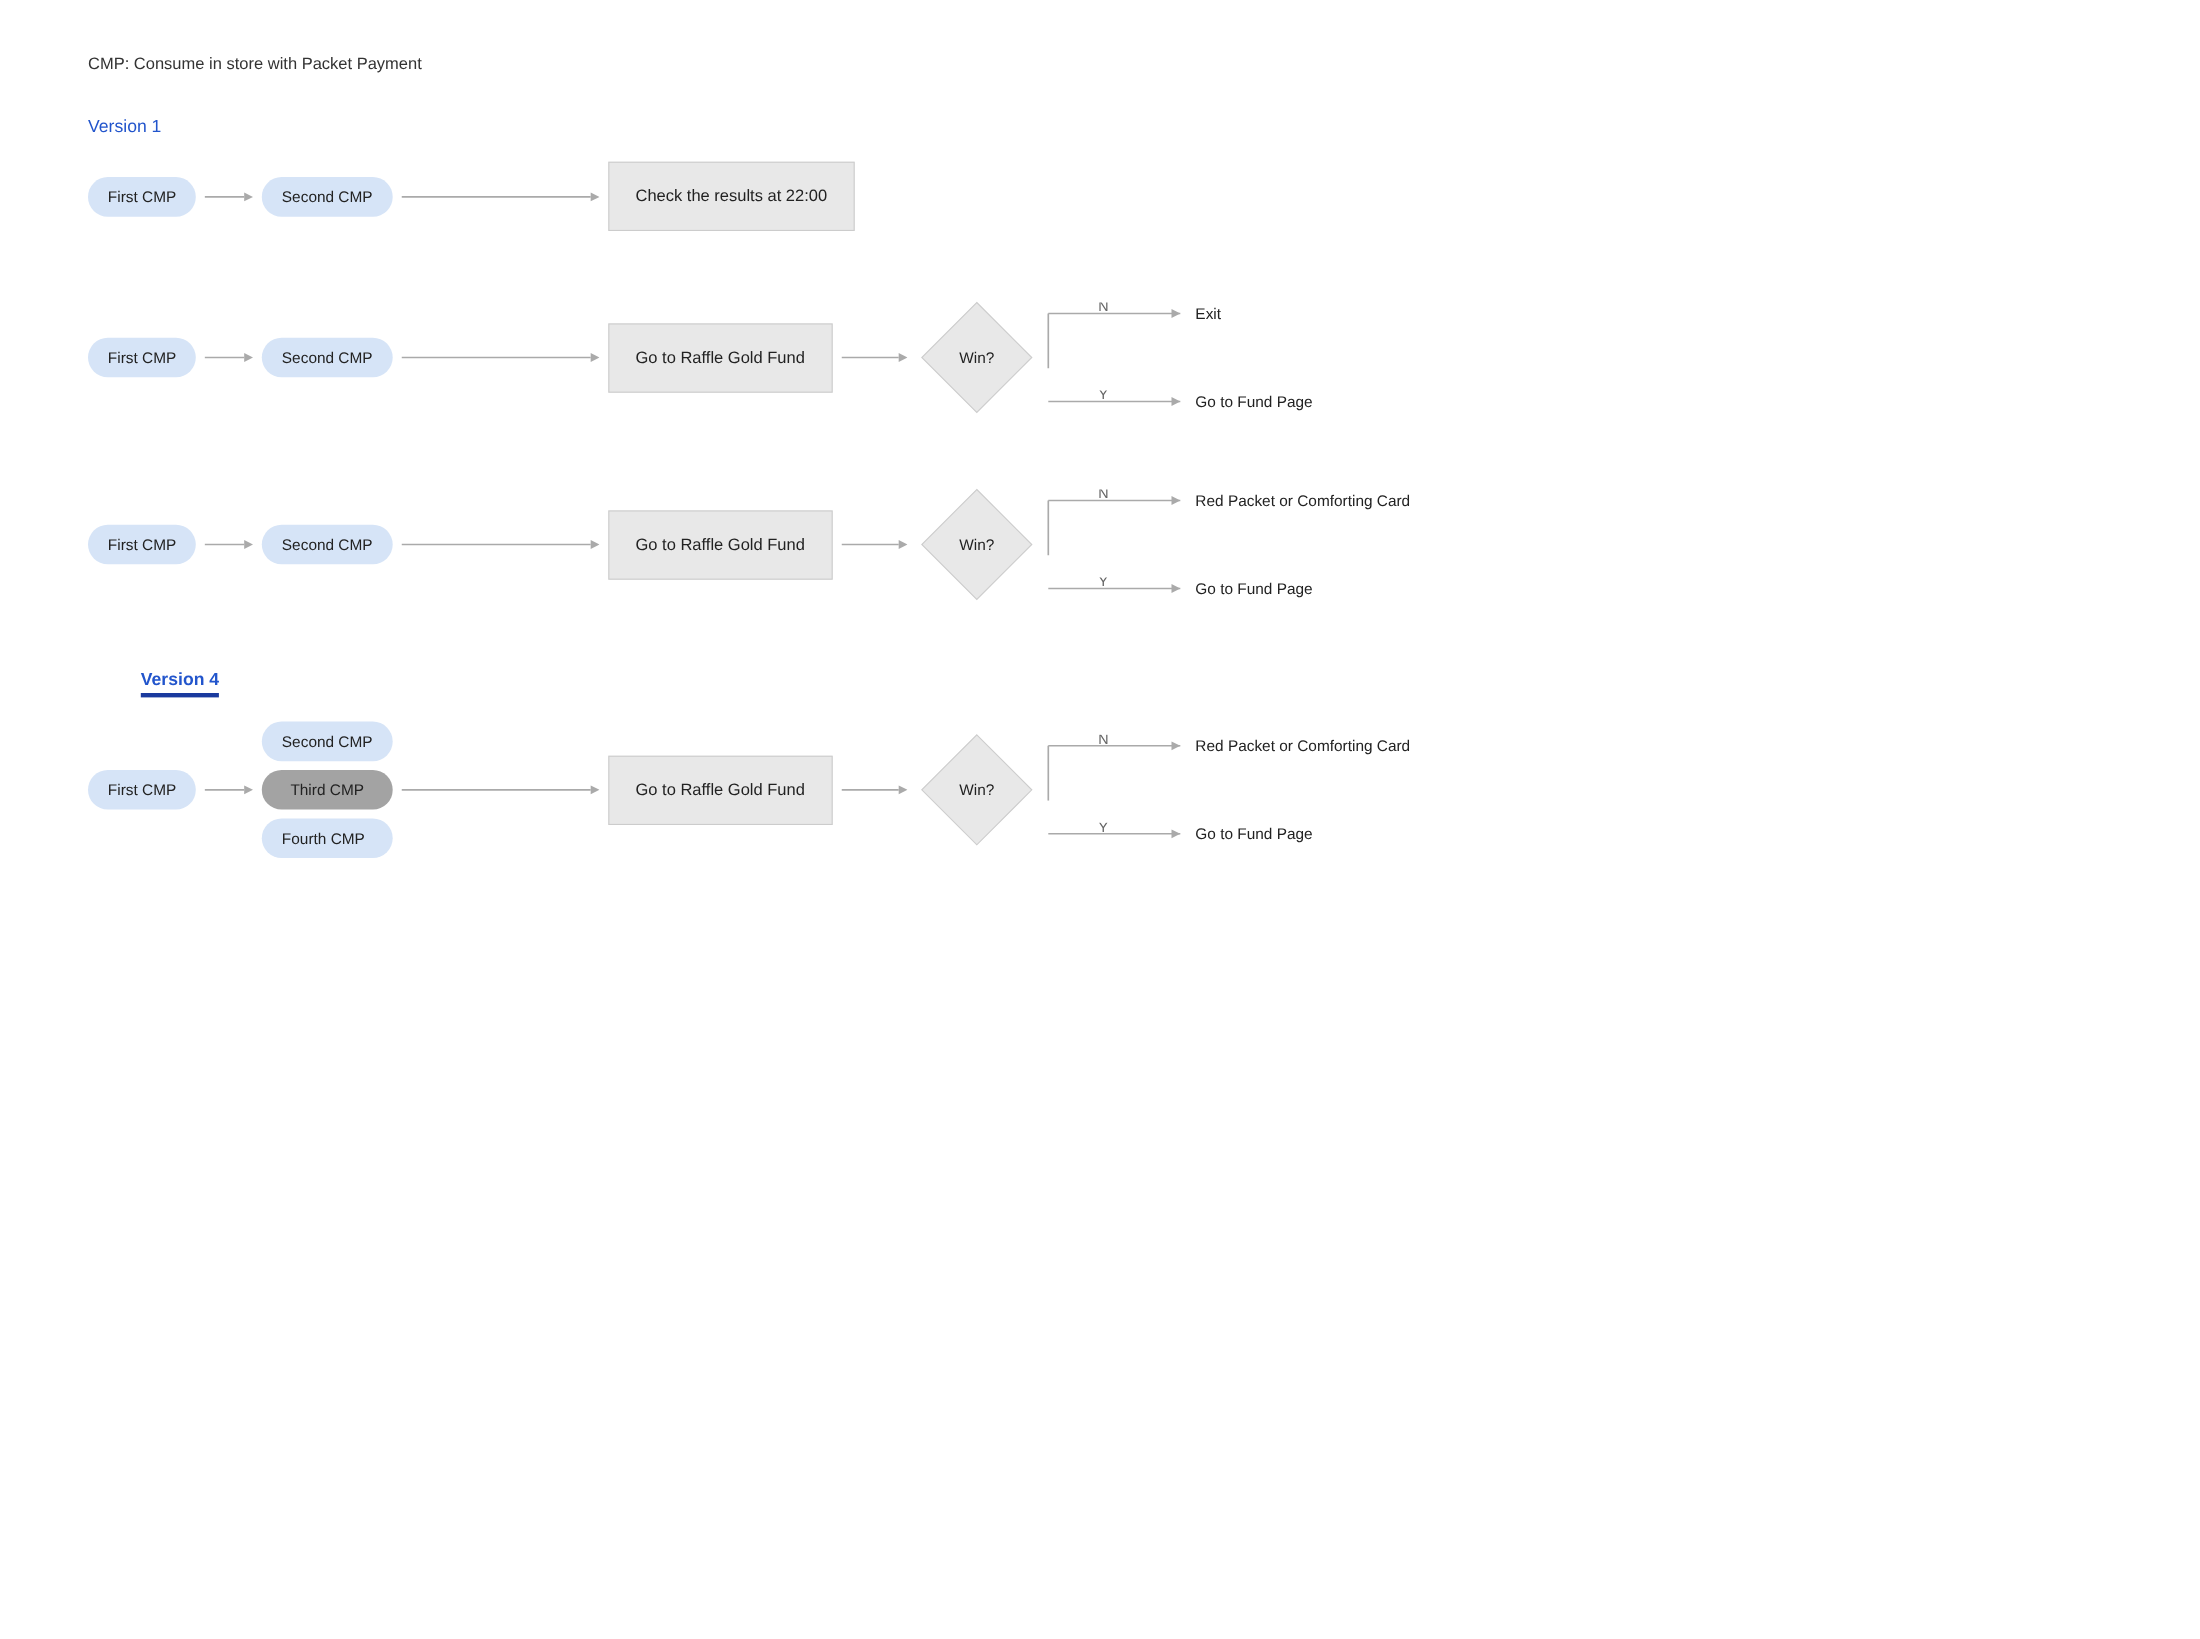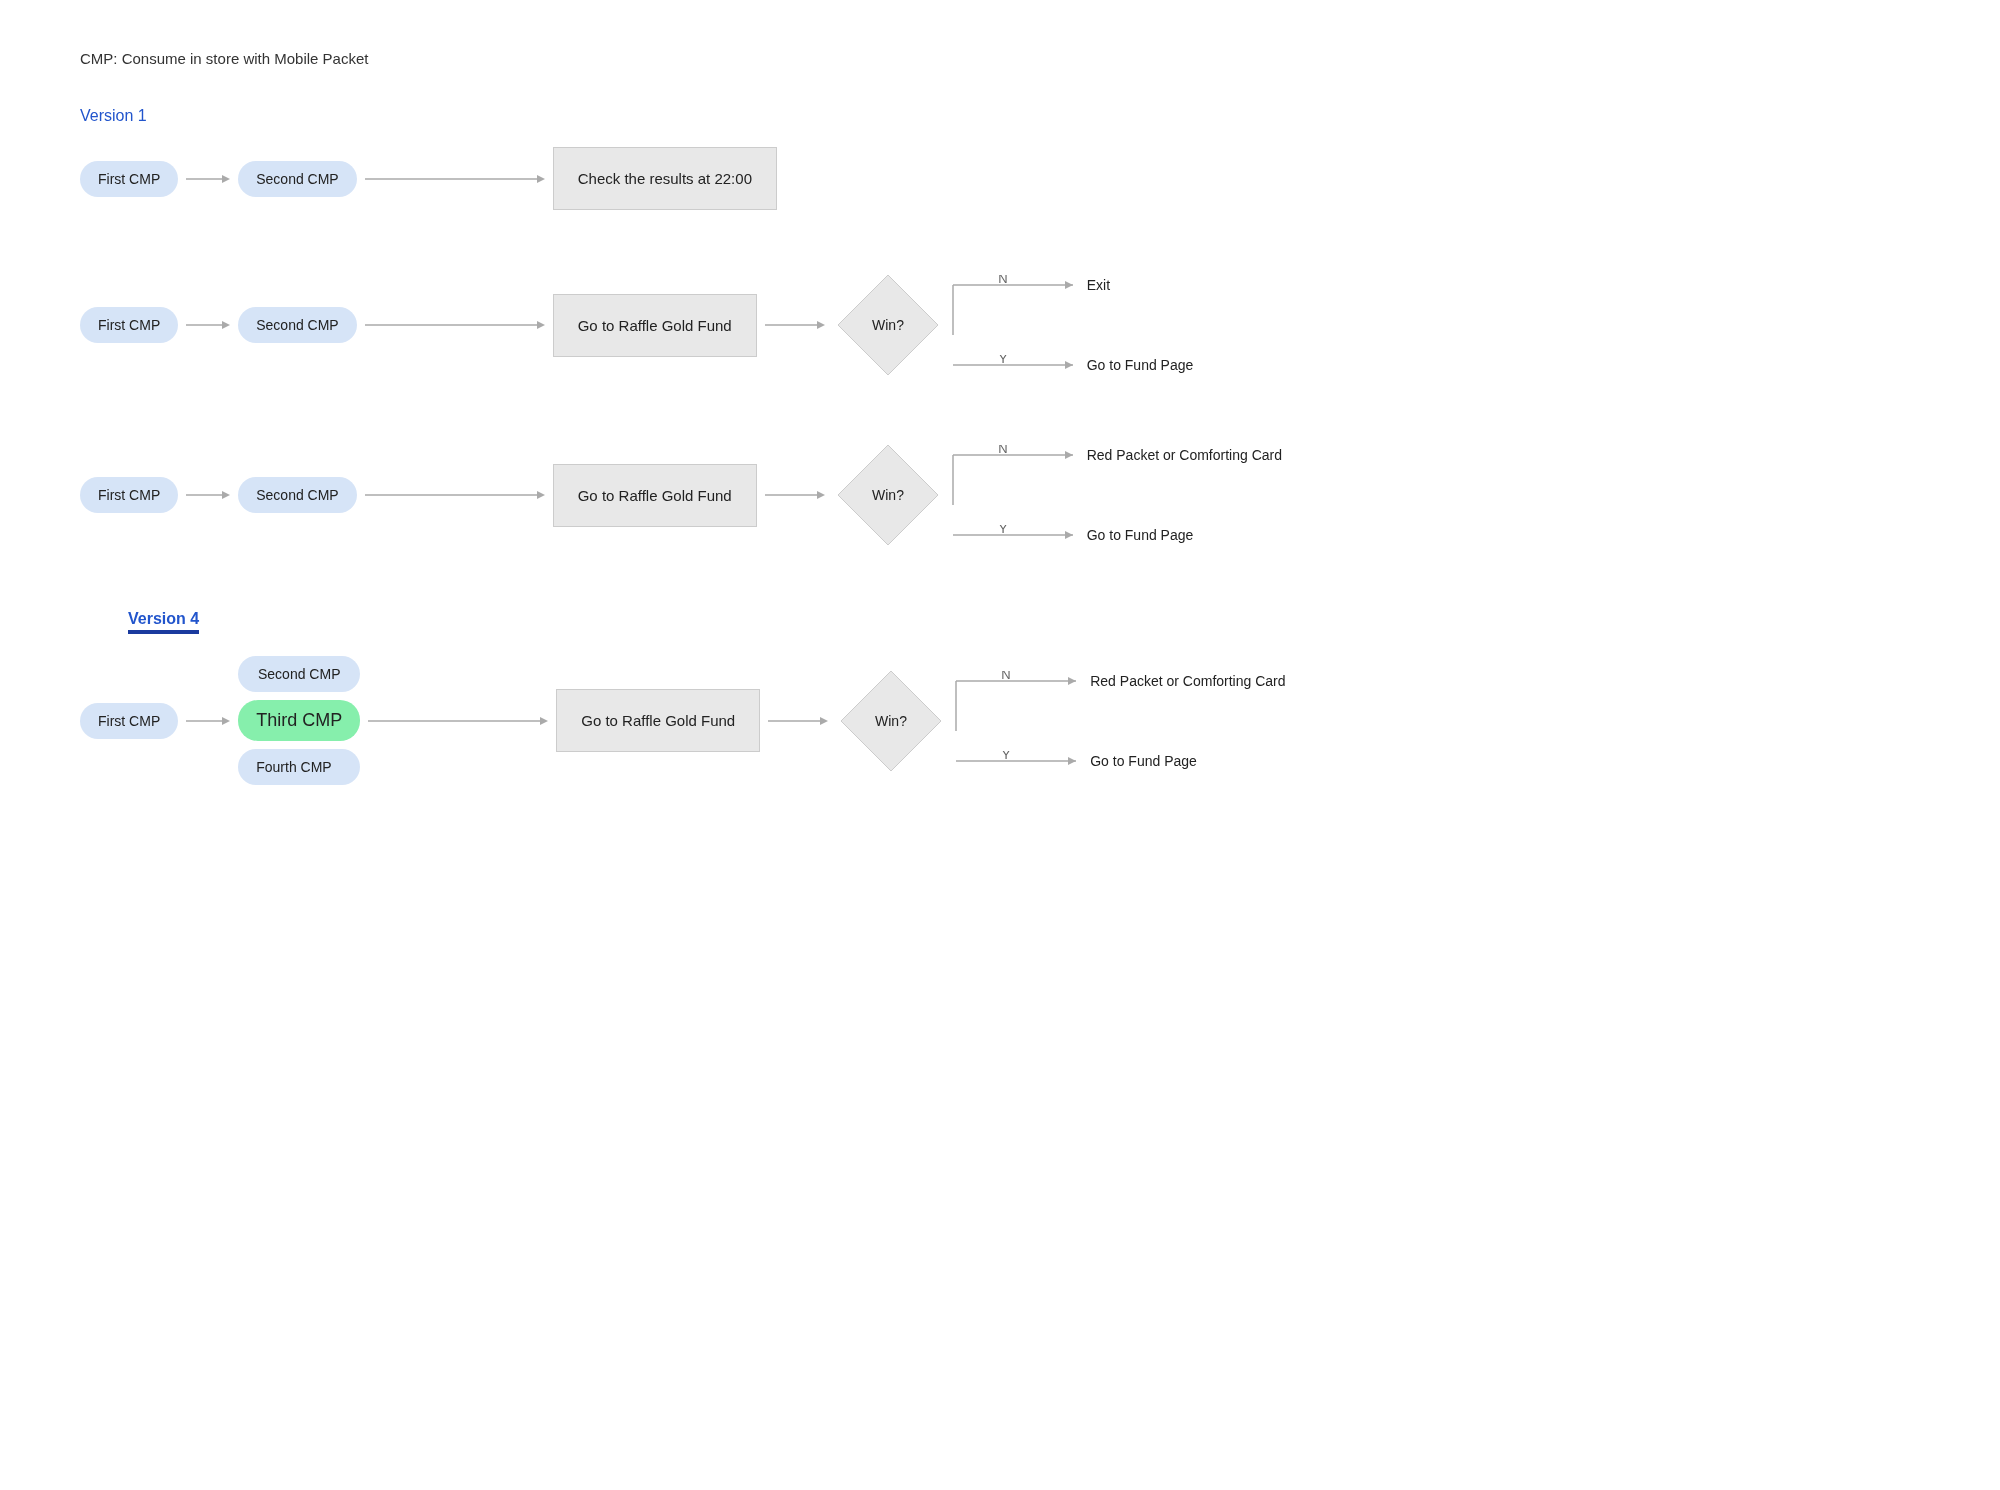--- a/index.html
+++ b/index.html
@@ -8,21 +8,21 @@
       font-family: -apple-system, BlinkMacSystemFont, 'Segoe UI', Arial, sans-serif;
       font-size: 14px;
       color: #222;
       padding: 40px 60px;
       width: 2000px;
       min-height: 1490px;
     }
   </style>
 </head>
 <body style="background: rgb(255, 255, 255); font-family: -apple-system, BlinkMacSystemFont, Arial, sans-serif; font-size: 14px; color: rgb(34, 34, 34); padding: 50px 80px; width: 2000px; min-height: 1490px;">
-<div style="font-size: 15px; color: rgb(51, 51, 51); margin-bottom: 40px;">CMP: Consume in store with Mobile Packet</div>
+<div style="font-size: 15px; color: rgb(51, 51, 51); margin-bottom: 40px;">CMP: Consume in store with Packet Payment</div>
 <div style="margin-bottom: 60px;">
     <div style="font-size: 16px; font-weight: 400; color: rgb(34, 85, 204); margin-bottom: 22px;">Version 1</div>
     <div style="display: flex; align-items: center;">
       <div style="background: rgb(214, 228, 247); border-radius: 20px; padding: 10px 18px; font-size: 14px; color: rgb(34, 34, 34); white-space: nowrap; text-align: center;">First CMP</div>
       <div style="display: flex; align-items: center; padding: 0px 8px;">
         <svg width="44" height="16" viewBox="0 0 44 16">
           <line x1="0" y1="8" x2="36" y2="8" stroke="#aaa" stroke-width="1.5"></line>
           <polygon points="36,4 44,8 36,12" fill="#aaa"></polygon>
         </svg>
       </div>
@@ -139,21 +139,21 @@
 <div style="margin-bottom: 60px;"><div style="font-size: 16px; font-weight: 700; color: rgb(34, 85, 204); margin-bottom: 22px; display: inline-block; border-bottom: 4px solid rgb(26, 58, 158); padding-bottom: 2px; margin-left: 48px;">Version 4</div><div style="display: flex; align-items: center;">
       <div style="background: rgb(214, 228, 247); border-radius: 20px; padding: 10px 18px; font-size: 14px; color: rgb(34, 34, 34); white-space: nowrap; text-align: center;">First CMP</div>
       <div style="display: flex; align-items: center; padding: 0px 8px;">
         <svg width="44" height="16" viewBox="0 0 44 16">
           <line x1="0" y1="8" x2="36" y2="8" stroke="#aaa" stroke-width="1.5"></line>
           <polygon points="36,4 44,8 36,12" fill="#aaa"></polygon>
         </svg>
       </div>
       <div style="display: flex; flex-direction: column; gap: 8px;">
         <div style="background: rgb(214, 228, 247); border-radius: 20px; padding: 10px 18px; font-size: 14px; color: rgb(34, 34, 34); white-space: nowrap; text-align: center;">Second CMP</div>
-        <div style="background: #86efac; border-radius: 20px; padding: 10px 18px; font-size: 18px; color: rgb(34, 34, 34); white-space: nowrap; text-align: center;">Third CMP</div>
+        <div style="background: #a3a3a3; border-radius: 20px; padding: 10px 18px; font-size: 14px; color: rgb(34, 34, 34); white-space: nowrap; text-align: center;">Third CMP</div>
         <div style="background: rgb(214, 228, 247); border-radius: 20px; padding: 10px 18px; font-size: 14px; color: rgb(34, 34, 34); white-space: nowrap; text-align: left;">Fourth CMP</div>
       </div>
       <div style="display: flex; align-items: center; padding: 0px 8px;">
         <svg width="180" height="16" viewBox="0 0 180 16">
           <line x1="0" y1="8" x2="172" y2="8" stroke="#aaa" stroke-width="1.5"></line>
           <polygon points="172,4 180,8 172,12" fill="#aaa"></polygon>
         </svg>
       </div>
       <div style="background: rgb(232, 232, 232); border: 1px solid rgb(204, 204, 204); padding: 20px 24px; font-size: 15px; text-align: center; min-width: 150px; color: rgb(34, 34, 34); line-height: 1.4;">Go to Raffle Gold Fund</div>
       <div style="display: flex; align-items: center; padding: 0px 8px;">

